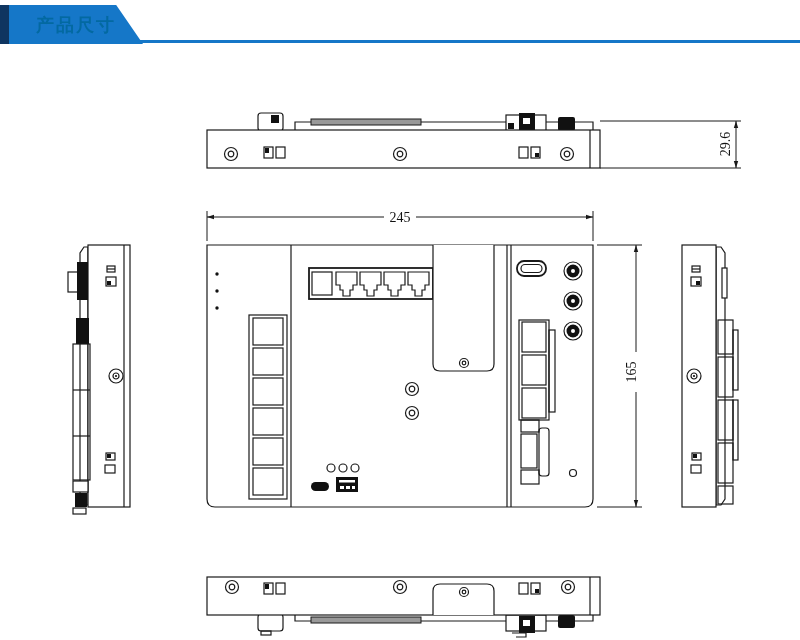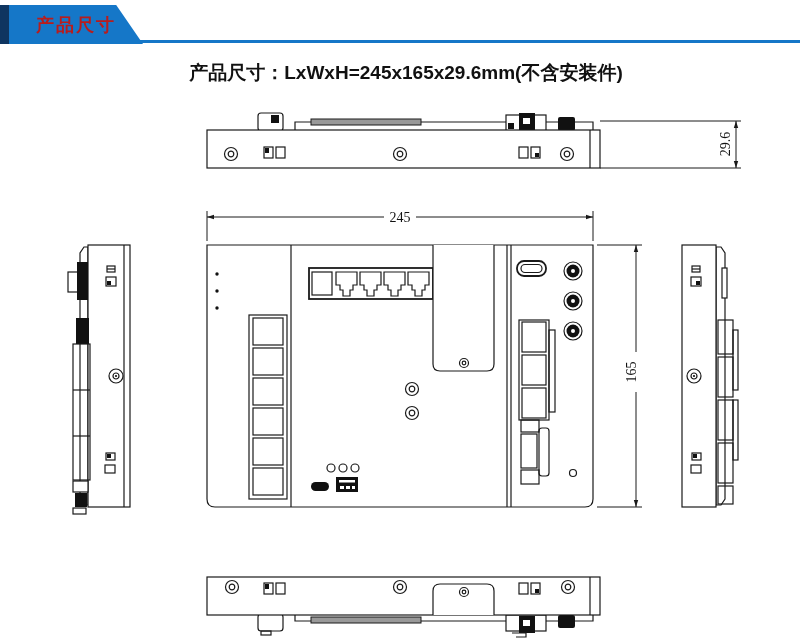--- a/index.html
+++ b/index.html
@@ -2,21 +2,21 @@
 <html><head>
 <meta charset="utf-8">
 <style>
   html,body{margin:0;padding:0;width:800px;height:640px;background:#ffffff;overflow:hidden;}
   .stage{position:relative;width:800px;height:640px;font-family:"Liberation Sans",sans-serif;}
   
   .hdr{position:absolute;left:0;top:0;width:800px;height:50px;}
   .hdr-darkbar{position:absolute;left:0;top:5px;width:9px;height:39px;background:#0f3560;}
   .hdr-ribbon{position:absolute;left:9px;top:5px;width:134px;height:39px;background:#1577c8;
               clip-path:polygon(0 0,80% 0,100% 100%,0 100%);}
-  .hdr-label{position:absolute;left:36px;top:13px;color:#b91c1c;font-size:18px;font-weight:bold;letter-spacing:2px;}
+  .hdr-label{position:absolute;left:36px;top:13px;color:#0369a1;font-size:18px;font-weight:bold;letter-spacing:2px;}
   .hdr-line{position:absolute;left:136px;top:40px;width:664px;height:3px;background:#1577c8;}
   
   .title{position:absolute;left:0;top:60px;width:800px;text-align:center;padding-left:12px;box-sizing:border-box;
          font-size:19px;font-weight:bold;color:#111111;}
   
   svg{position:absolute;left:0;top:0;}
   .ln{stroke:#1a1a1a;stroke-width:1.2;fill:none;}
   .lnw{stroke:#1a1a1a;stroke-width:1.2;fill:#ffffff;}
   .thk{stroke:#1a1a1a;stroke-width:1.8;fill:none;}
   .blk{fill:#111111;stroke:none;}
@@ -30,21 +30,20 @@
 
 <div class="stage">
 
   <div class="hdr">
     <div class="hdr-darkbar"></div>
     <div class="hdr-ribbon"></div>
     <div class="hdr-label">产品尺寸</div>
     <div class="hdr-line"></div>
   </div>
 
-  <div class="title">产品尺寸：LxWxH=245x165x29.6mm(不含安装件)</div>
 
   <svg width="800" height="640" viewBox="0 0 800 640">
     <defs>
       <pattern id="tdots" patternUnits="userSpaceOnUse" width="10" height="9">
         <rect width="10" height="9" fill="#111111"></rect>
         <rect x="1.8" y="3" width="2.6" height="3" fill="#ffffff"></rect>
         <rect x="6.0" y="3" width="2.6" height="3" fill="#ffffff"></rect>
       </pattern>
       <pattern id="hatch" patternUnits="userSpaceOnUse" width="7" height="7">
         <rect width="7" height="7" fill="#ffffff"></rect>

